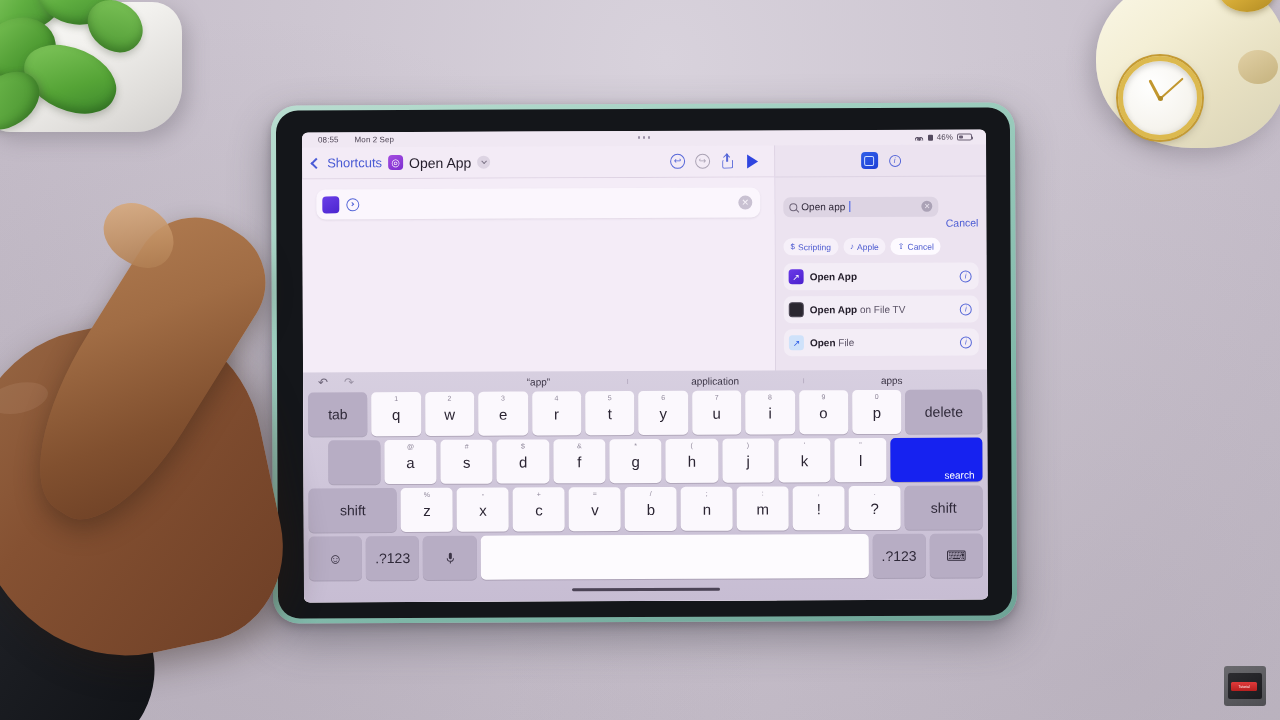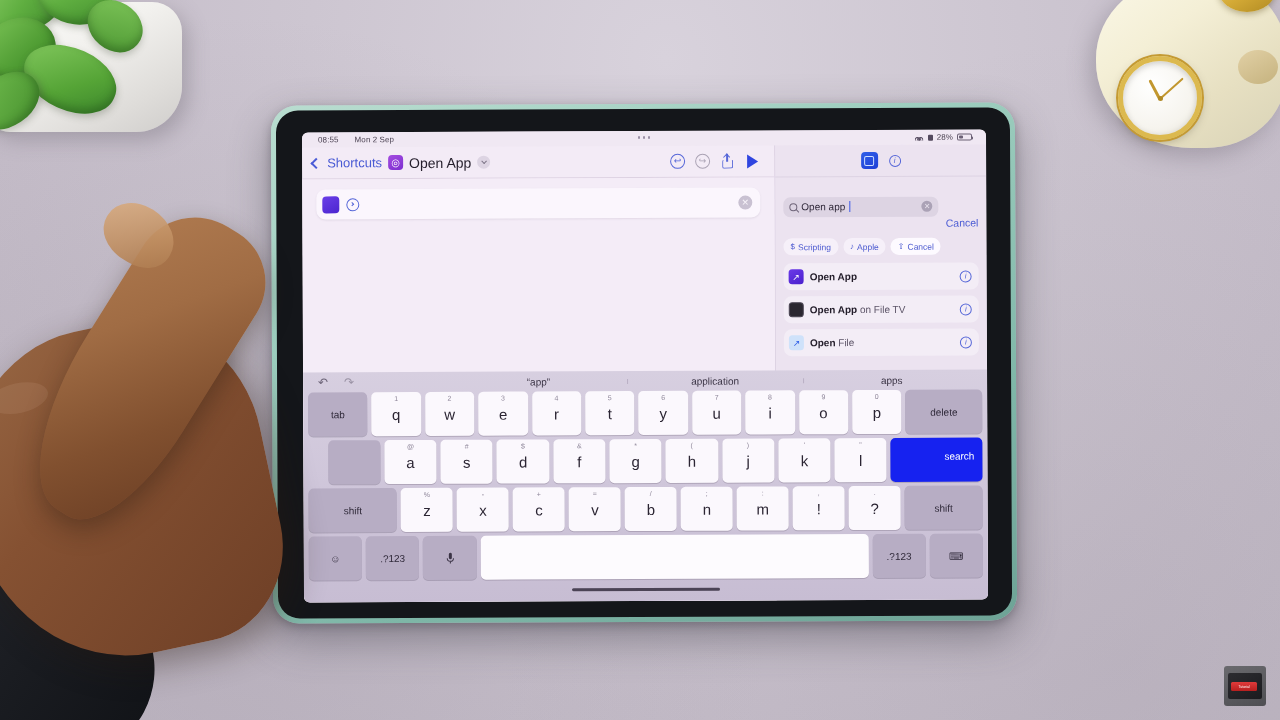--- a/index.html
+++ b/index.html
@@ -257,23 +257,23 @@
 
   .krow { display:flex; gap:4px; margin-bottom:4px; height:44px; }
   .key {
     flex:1; background:#fbf8fd; border-radius:5px; position:relative;
     display:flex; align-items:center; justify-content:center;
     font-size:15px; color:#2b2533;
     box-shadow:0 1px 0 rgba(120,110,130,.35);
   }
   .key .sup { position:absolute; top:3px; left:50%; transform:translateX(-50%);
               font-size:7px; color:#8e8699; }
-  .key.dark { background:#b7adc4; color:#2f2939; font-size:10px; box-shadow:0 1px 0 rgba(110,100,122,.35);text-align:right; }
+  .key.dark { background:#b7adc4; color:#2f2939; font-size:14px; box-shadow:0 1px 0 rgba(110,100,122,.35);text-align:right; }
   .key.search { background:#1622f0; color:#fff; font-size:10px; justify-content:flex-end;
-                padding-right:8px; align-items:flex-end; padding-bottom:20px; }
+                padding-right:8px; align-items:flex-end; padding-bottom:1px; }
   .key.wide-del { flex:1.55; }
   .key.wide-search { flex:1.6; }
   .key.shift-l { flex:1.7; }
   .key.shift-r { flex:1.5; }
   .key.tab { flex:1.2; }
   .key.space { flex:6.2; background:#fdfbfe; }
   .key.small { flex:.85; }
   .r2pad { flex:.3; }
 
   #homeindicator { height:12px; display:flex; align-items:center; justify-content:center; }
@@ -369,21 +369,21 @@
           <span>08:55</span>
           <span>Mon 2 Sep</span>
         </div>
         <div class="sb-right">
           <span class="wifi-ic">
               <i></i>
               <i></i>
               <i></i>
             </span>
           <span class="sb-sq"></span>
-          <span>28%</span>
+          <span>46%</span>
           <span class="batt">
               <i></i>
             </span>
         </div>
       </div>
 
       <div id="multitask">
           <b></b>
           <b></b>
           <b></b>

